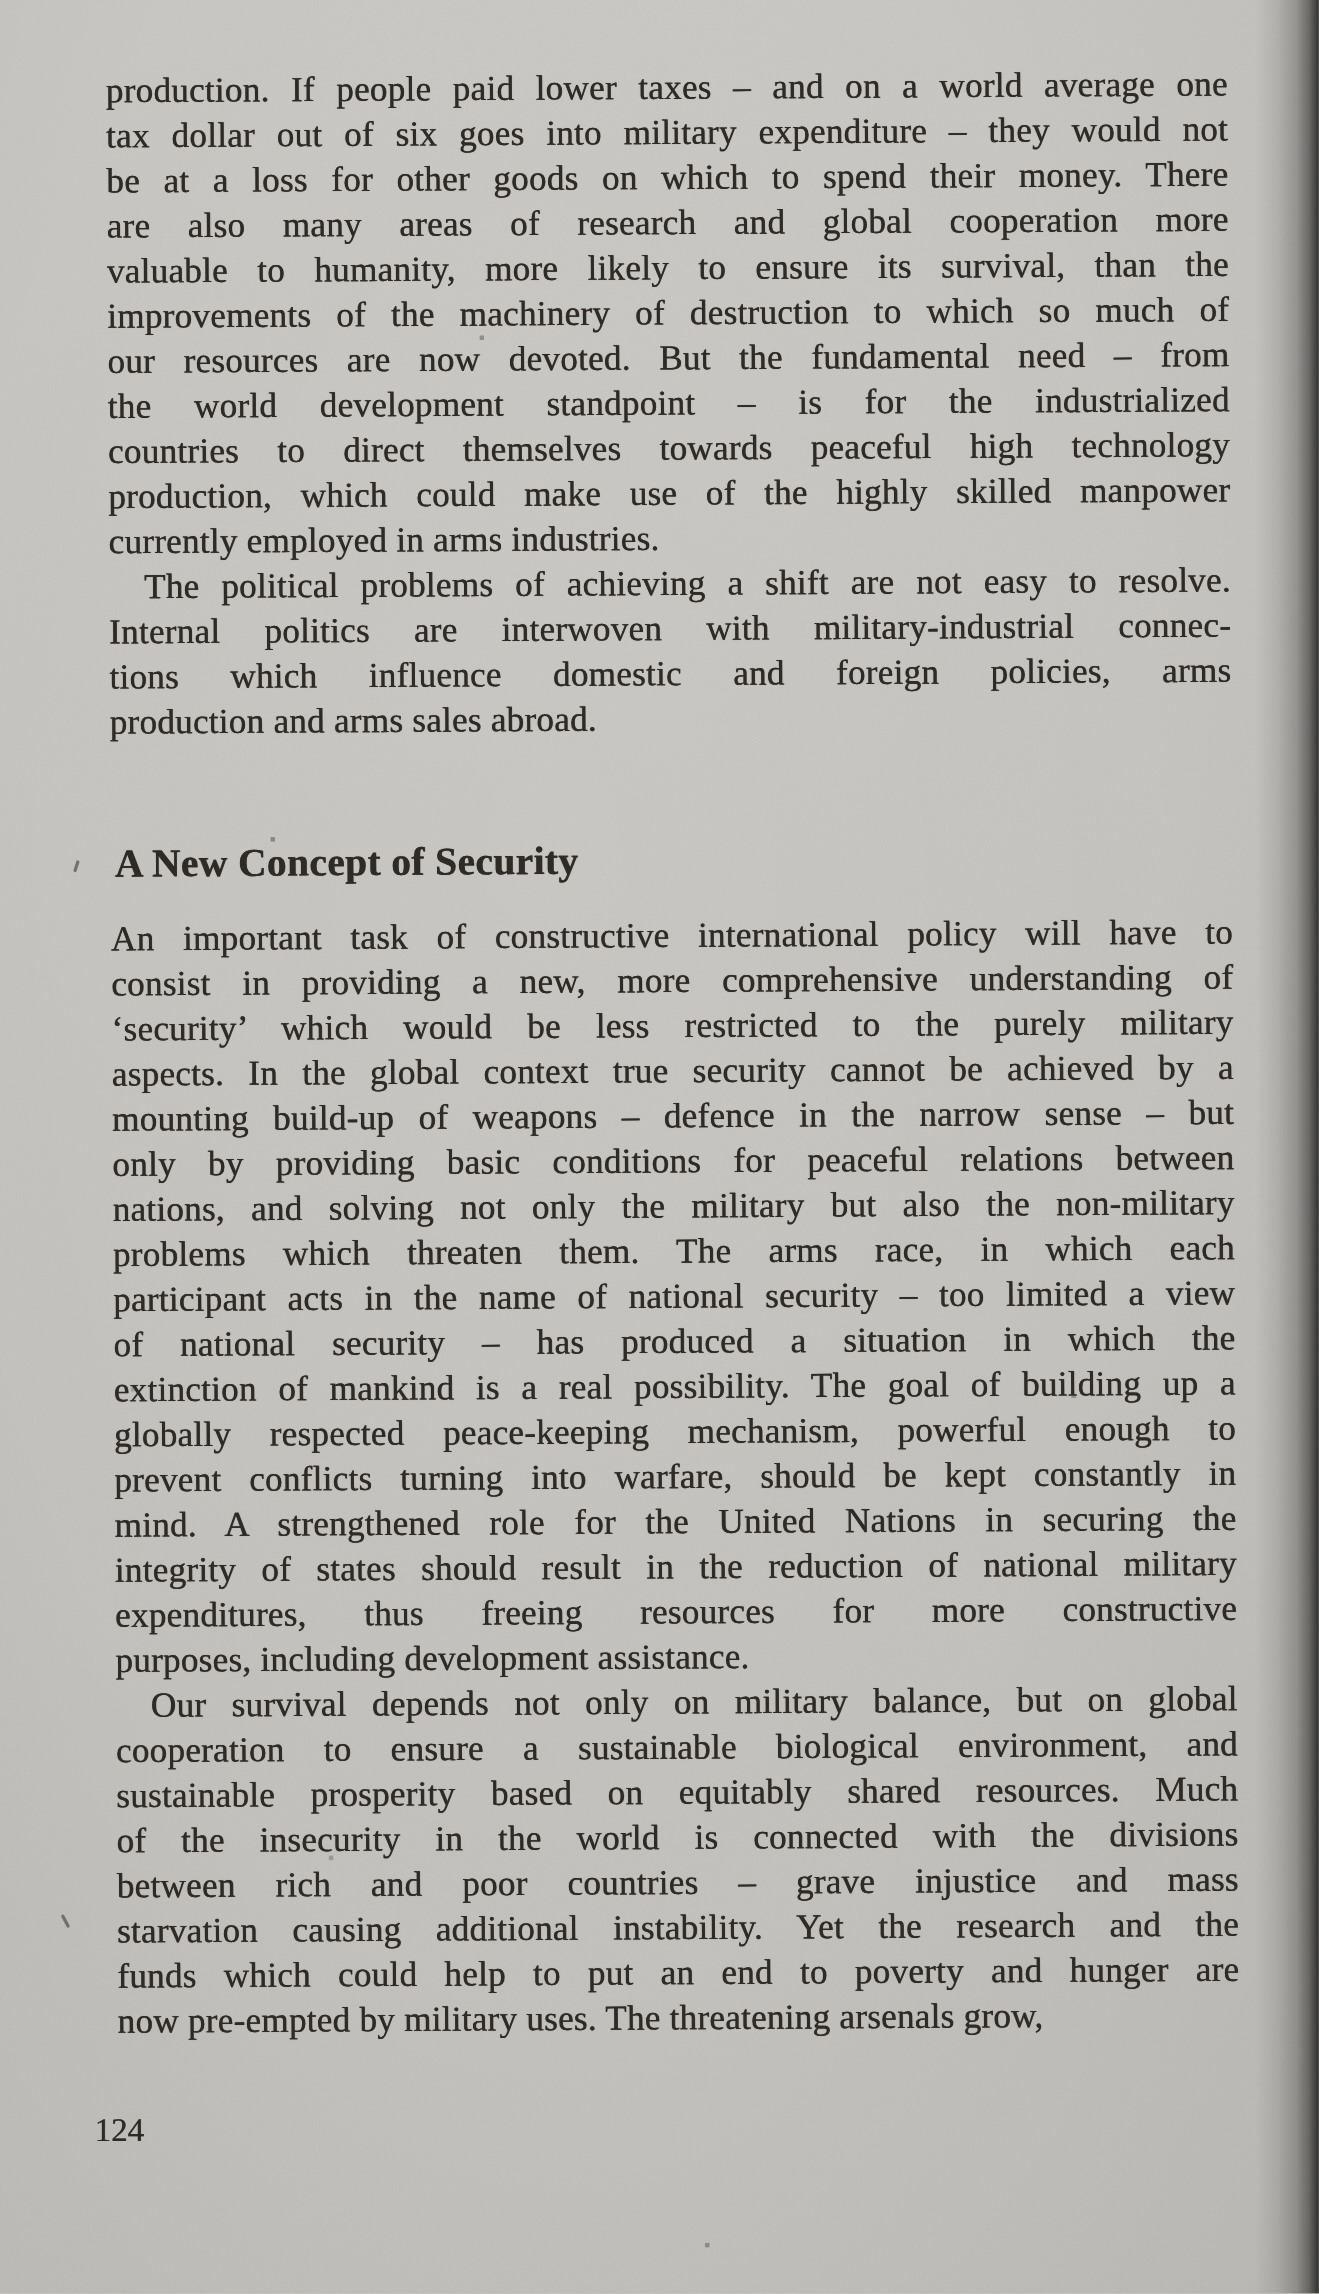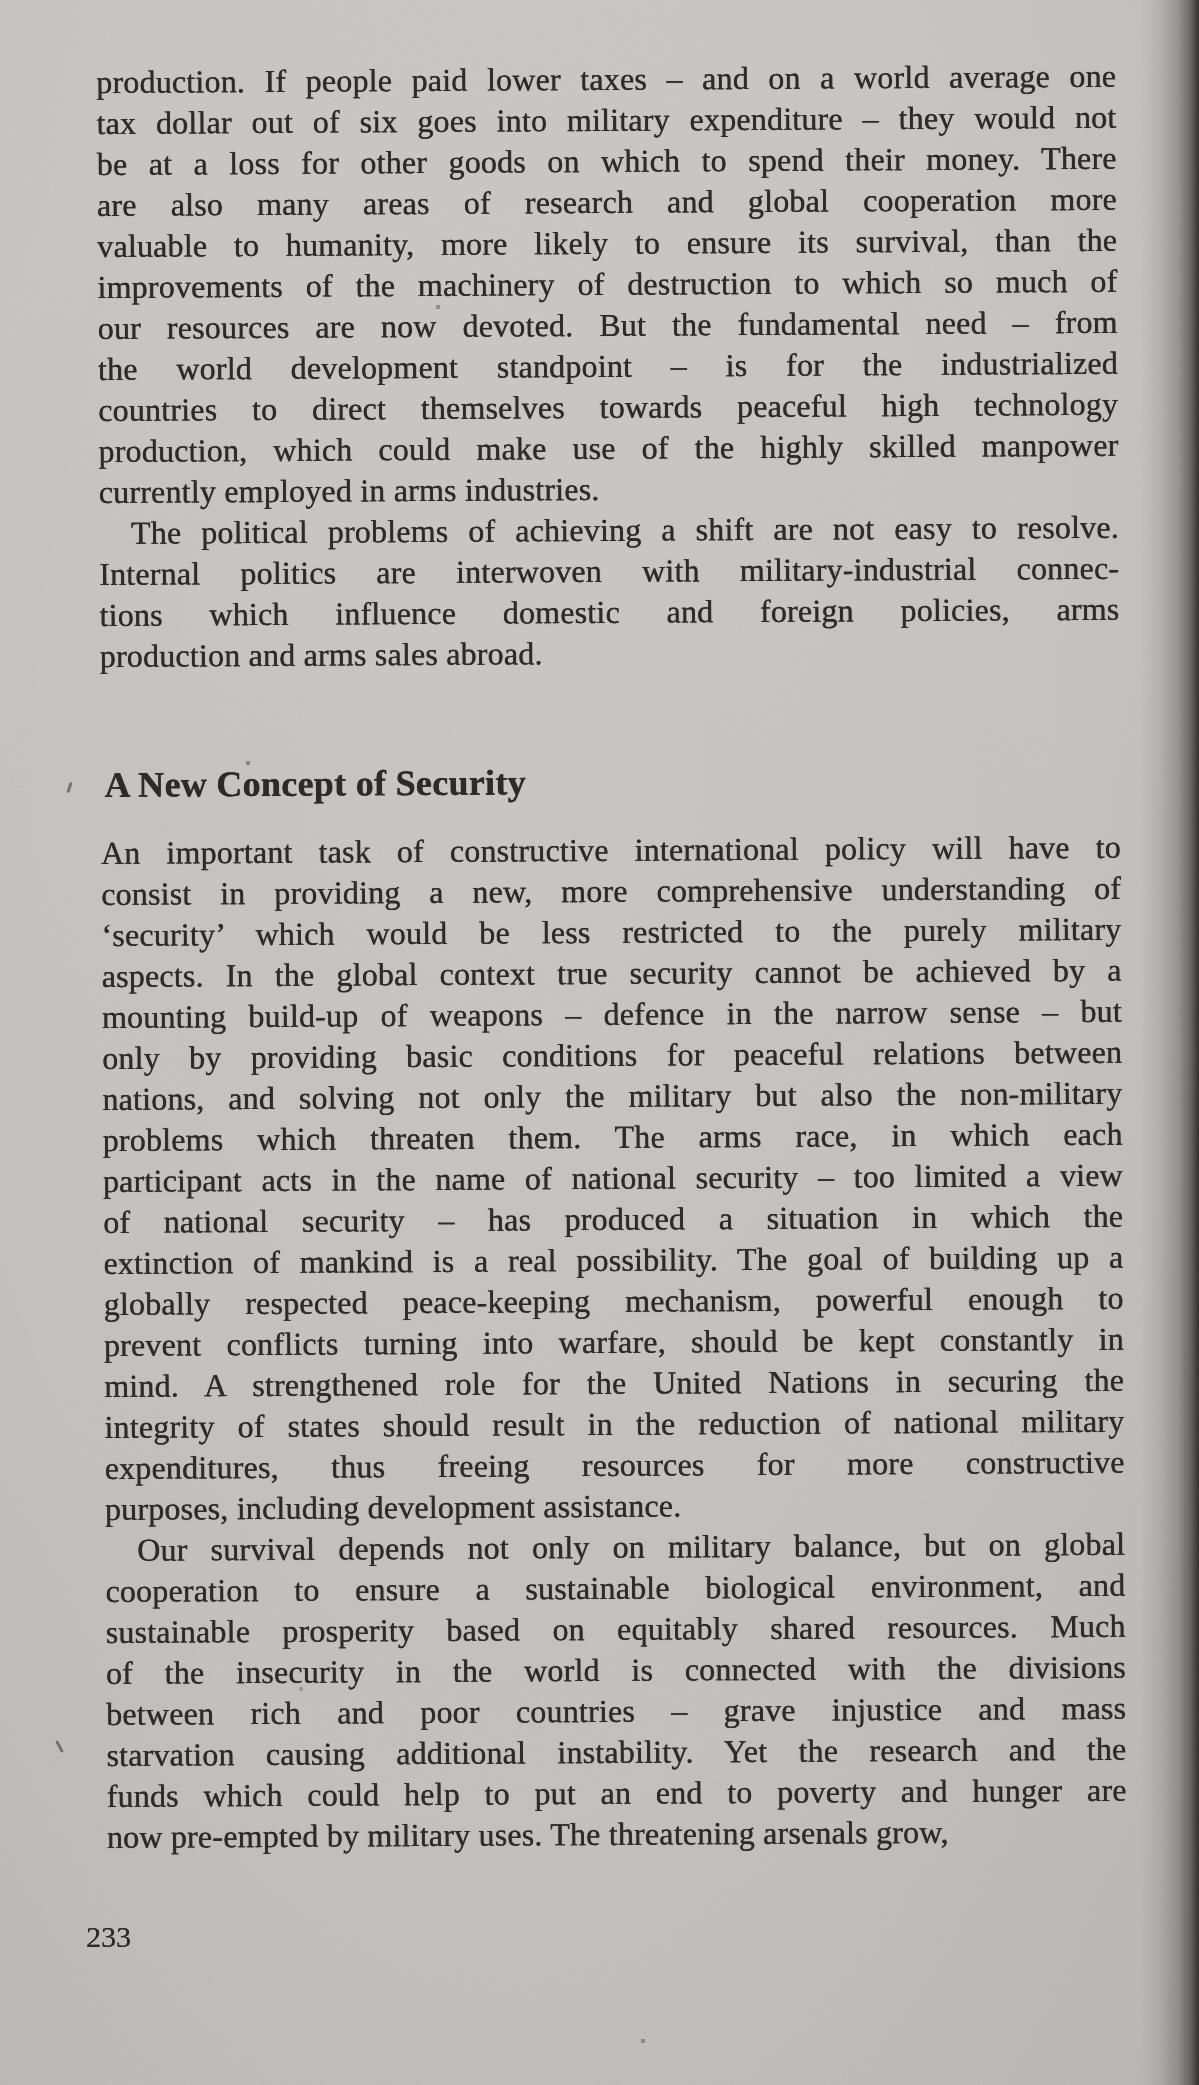--- a/index.html
+++ b/index.html
@@ -116,21 +116,21 @@
       <div class="line indent">Our survival depends not only on military balance, but on global</div>
       <div class="line">cooperation to ensure a sustainable biological environment, and</div>
       <div class="line">sustainable prosperity based on equitably shared resources. Much</div>
       <div class="line">of the insecurity in the world is connected with the divisions</div>
       <div class="line">between rich and poor countries – grave injustice and mass</div>
       <div class="line">starvation causing additional instability. Yet the research and the</div>
       <div class="line">funds which could help to put an end to poverty and hunger are</div>
       <div class="line last">now pre-empted by military uses. The threatening arsenals grow,</div>
     </div>
 
-  <div class="page-number">233</div>
+  <div class="page-number">124</div>
 
   <div class="specks"></div>
   <div class="artifact a1"></div>
   <div class="artifact a2"></div>
 
   <svg class="grain" width="1199" height="2085" xmlns="http://www.w3.org/2000/svg">
     <filter id="grainf">
       <feTurbulence type="fractalNoise" baseFrequency="0.85" numOctaves="2" stitchTiles="stitch"></feTurbulence>
       <feColorMatrix type="matrix" values="0 0 0 0 0.18  0 0 0 0 0.17  0 0 0 0 0.15  0 0 0 0.55 0"></feColorMatrix>
     </filter>

